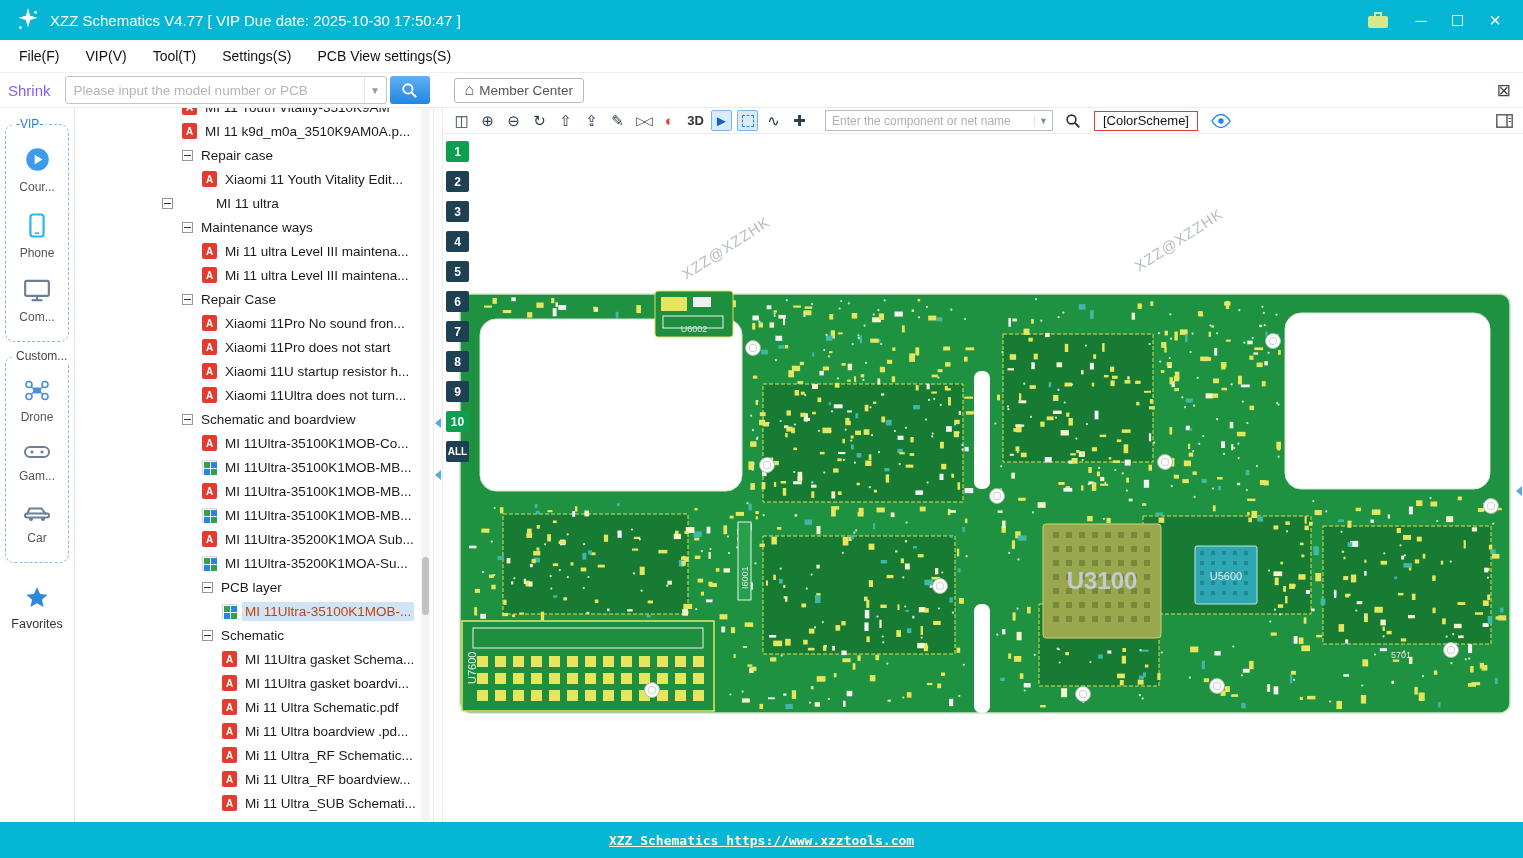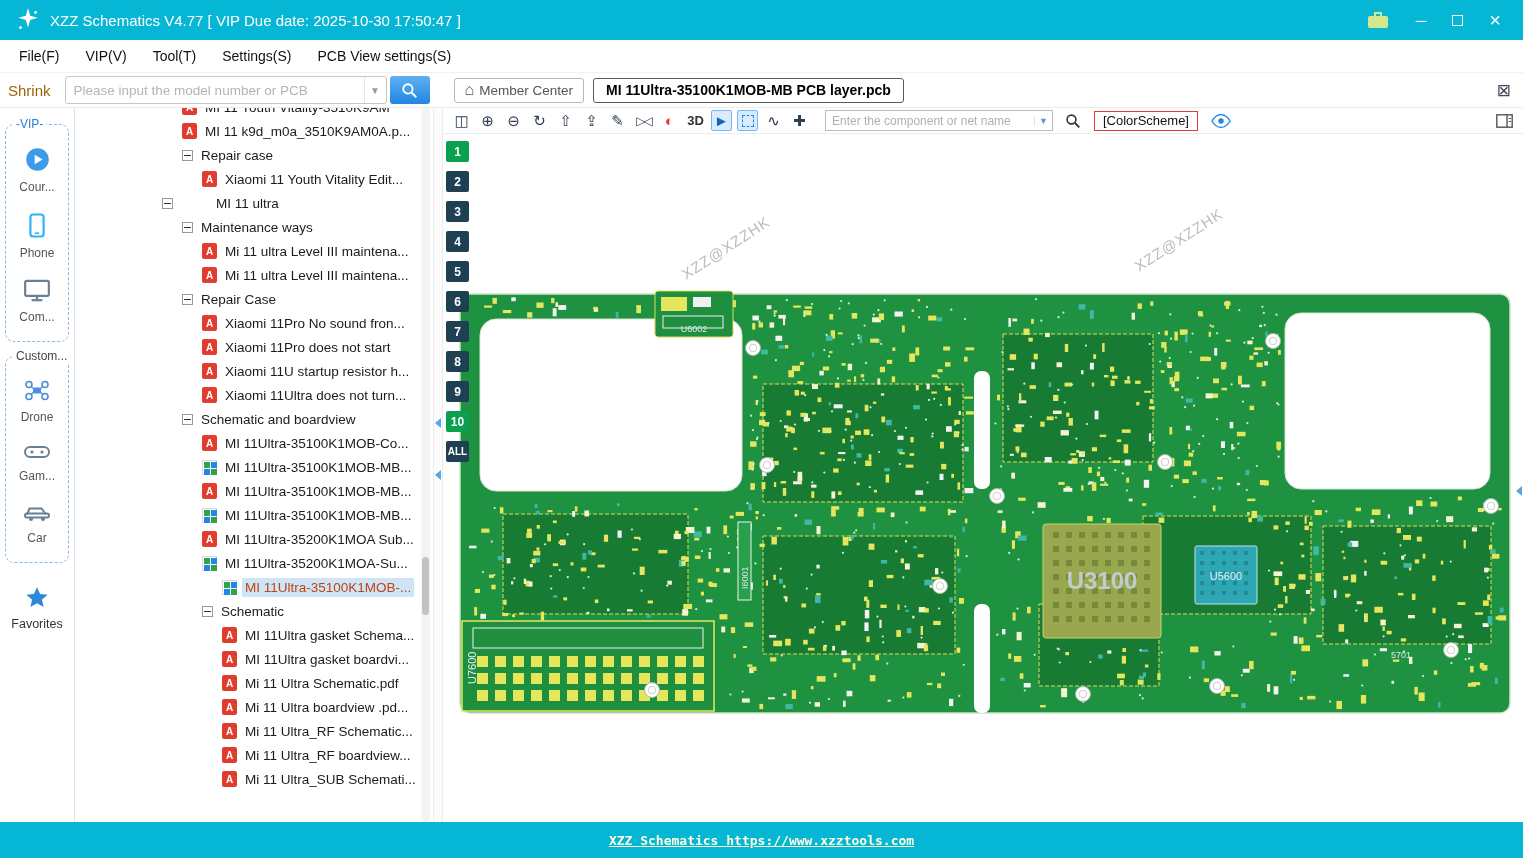--- a/index.html
+++ b/index.html
@@ -13,21 +13,21 @@
 .tb-right{margin-left:auto;display:flex;align-items:center;gap:26px;padding-right:10px}
 .win-btn{display:flex;align-items:center;justify-content:center;color:#fff;cursor:pointer}
 .min-glyph{font-size:15px}
 .maxbox{width:11px;height:11px;border:1.5px solid #fff;display:block}
 .close-glyph{font-size:20px;line-height:1}
 
 .menubar{height:33px;display:flex;align-items:center;background:#fff;border-bottom:1px solid #f1f1f1;padding-left:6px}
 .menu-item{padding:0 13px;font-size:14px;color:#111;line-height:33px;cursor:default}
 
 .topbar{height:35px;display:flex;align-items:center;background:#fff;border-bottom:1px solid #ebebeb;padding-left:8px}
-.shrink{font-size:15px;color:#a16207;margin-right:14px;cursor:pointer}
+.shrink{font-size:15px;color:#8b5cf6;margin-right:14px;cursor:pointer}
 .model-combo{width:322px;height:28px;border:1px solid #c6c6c6;border-radius:3px;display:flex;align-items:center;overflow:hidden;background:#fff}
 .model-combo input{flex:1;border:0;outline:0;font-size:13.5px;padding:0 8px;color:#333;min-width:0;font-family:"Liberation Sans",sans-serif}
 .model-combo input::placeholder{color:#b4b4b4}
 .combo-arrow{width:22px;height:100%;display:flex;align-items:center;justify-content:center;color:#999;font-size:10px;border-left:1px solid #e4e4e4}
 .search-btn{width:40px;height:28px;margin-left:3px;border:0;border-radius:3px;background:linear-gradient(#5fb0f2,#2286e2);display:flex;align-items:center;justify-content:center;cursor:pointer}
 .member-center{margin-left:24px;height:25px;border:1px solid #b9b9b9;border-radius:3px;display:flex;align-items:center;gap:5px;padding:0 10px;color:#555;font-size:13.5px;cursor:pointer;background:#fff}
 .home-glyph{font-size:16px;color:#555;line-height:1}
 .doc-tab{margin-left:9px;height:25px;border:1px solid #5a5a5a;border-radius:3px;display:flex;align-items:center;padding:0 12px;font-size:14px;font-weight:bold;color:#000;background:#fff}
 .close-panel{margin-left:auto;margin-right:12px;font-size:17px;color:#3f4a55;cursor:pointer}
 
@@ -142,23 +142,20 @@
     </span>
     <span class="search-btn">
       <svg width="17" height="17" viewBox="0 0 16 16">
           <circle cx="6.5" cy="6.5" r="4.4" fill="none" stroke="#fff" stroke-width="1.7"></circle>
           <line x1="10" y1="10" x2="14.3" y2="14.3" stroke="#fff" stroke-width="1.9"></line>
         </svg>
     </span>
     <span class="member-center">
       <span class="home-glyph">⌂</span>
       <span>Member Center</span>
-    </span>
-    <span class="doc-tab">
-      <span>MI 11Ultra-35100K1MOB-MB PCB layer.pcb</span>
     </span>
     <span class="close-panel">⊠</span>
   </div>
 
   <div class="content">
 
     <div class="vip-side">
       <div class="group-box">
         <span class="group-legend legend-vip">-VIP-</span>
         <div id="vip-items">
@@ -331,20 +328,26 @@
             <span class="tree-label">MI 11Ultra-35200K1MOA Sub...</span>
           </div>
           <div class="tree-row" style="padding-left: 127px;">
             <span class="bv-ic">
               <b></b>
               <b></b>
               <b></b>
               <b></b>
             </span>
             <span class="tree-label">MI 11Ultra-35200K1MOA-Su...</span>
+          </div>
+          <div class="tree-row" style="padding-left: 127px;">
+            <span class="minus-box">
+              <i></i>
+            </span>
+            <span class="tree-label">PCB layer</span>
           </div>
           <div class="tree-row sel" style="padding-left: 147px;">
             <span class="bv-ic">
               <b></b>
               <b></b>
               <b></b>
               <b></b>
             </span>
             <span class="tree-label">MI 11Ultra-35100K1MOB-...</span>
           </div>

